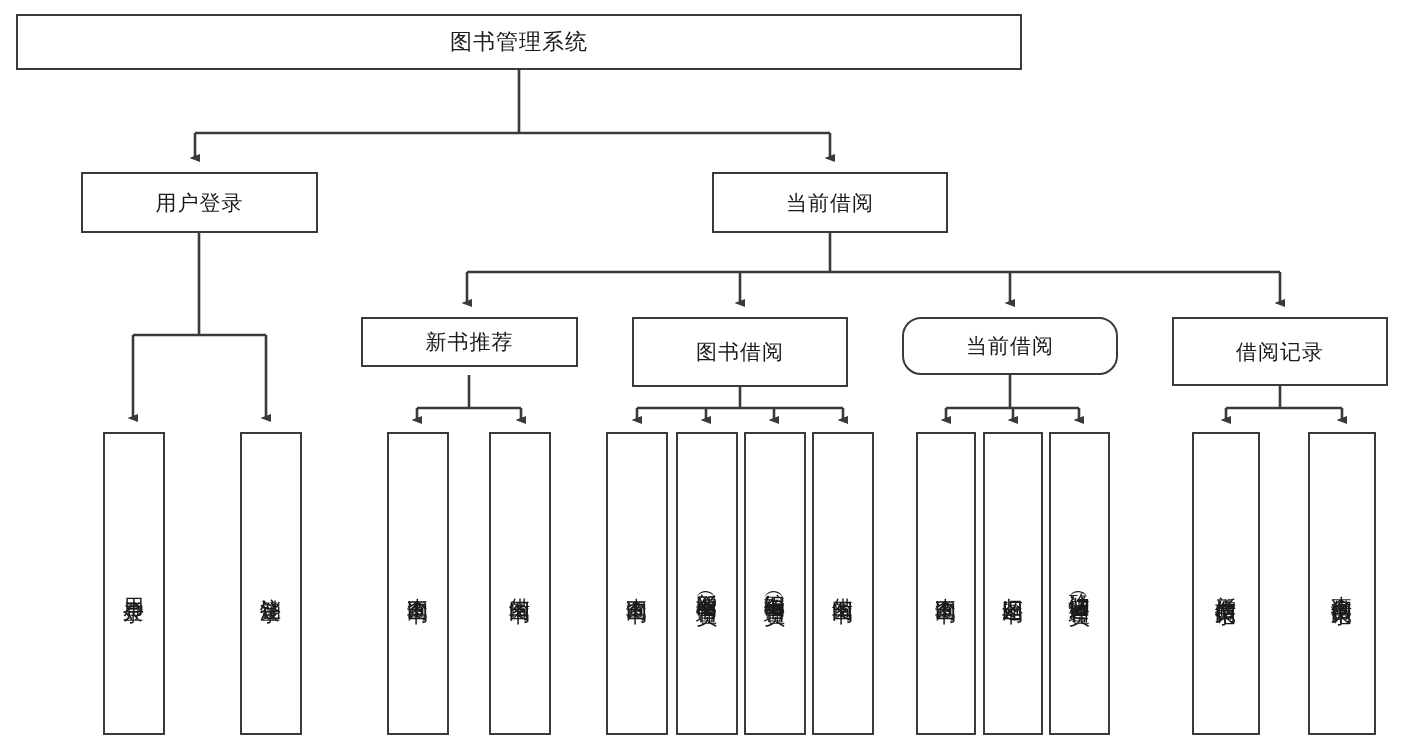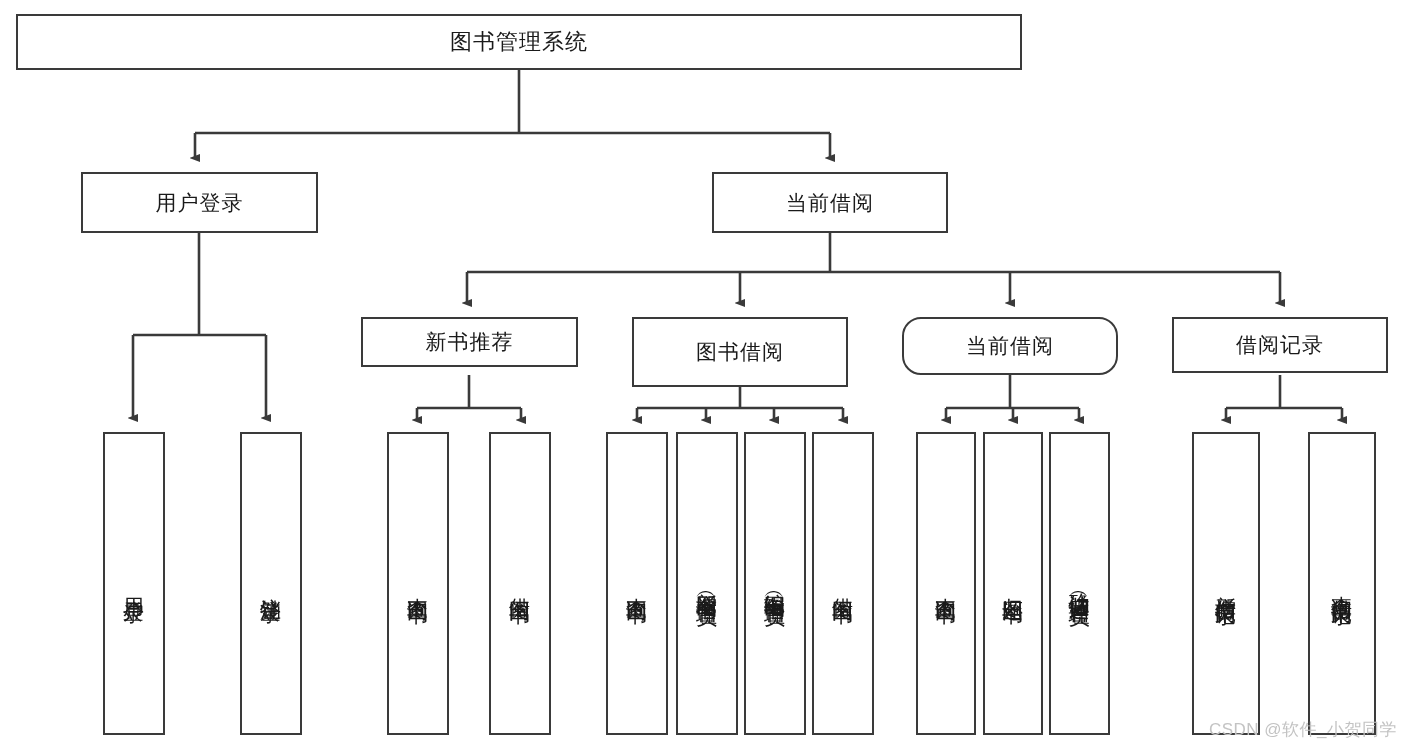--- a/index.html
+++ b/index.html
@@ -137,21 +137,21 @@
   </div>
 
   <div class="node horiz" style="left:632px; top:317px; width:216px; height:70px;">
     <span class="label">图书借阅</span>
   </div>
 
   <div class="node horiz" style="left:902px; top:317px; width:216px; height:58px;border-radius:19px;">
     <span class="label">当前借阅</span>
   </div>
 
-  <div class="node horiz" style="left:1172px; top:317px; width:216px; height:56px;">
+  <div class="node horiz" style="left:1172px; top:317px; width:216px; height:69px;">
     <span class="label">借阅记录</span>
   </div>
 
   <div class="node vert" style="left:103px; top:432px; width:62px; height:303px;">
     <span class="label">用户登录</span>
   </div>
 
   <div class="node vert" style="left:240px; top:432px; width:62px; height:303px;">
     <span class="label">注销登录</span>
   </div>
@@ -193,15 +193,14 @@
   </div>
 
   <div class="node vert" style="left:1192px; top:432px; width:68px; height:303px;">
     <span class="label">新增借阅记录</span>
   </div>
 
   <div class="node vert" style="left:1308px; top:432px; width:68px; height:303px;">
     <span class="label">查询借阅记录</span>
   </div>
 
-  <div id="watermark">CSDN @软件_小贺同学</div>
 
 </div>
 
 </body></html>

